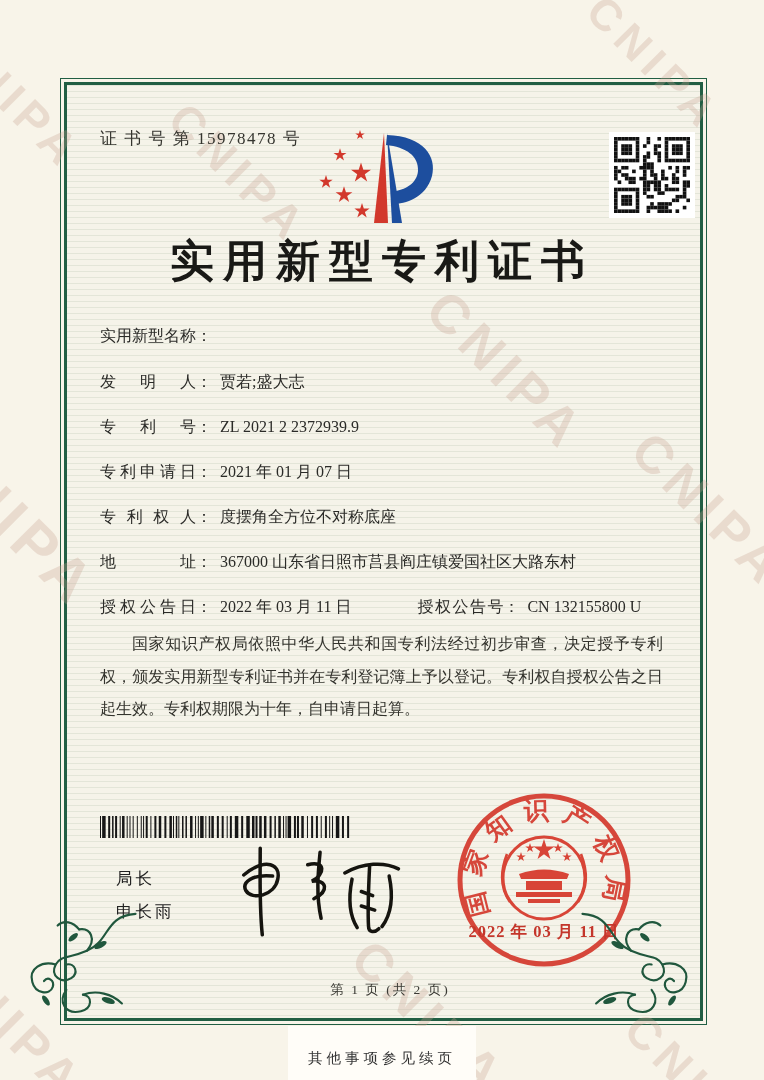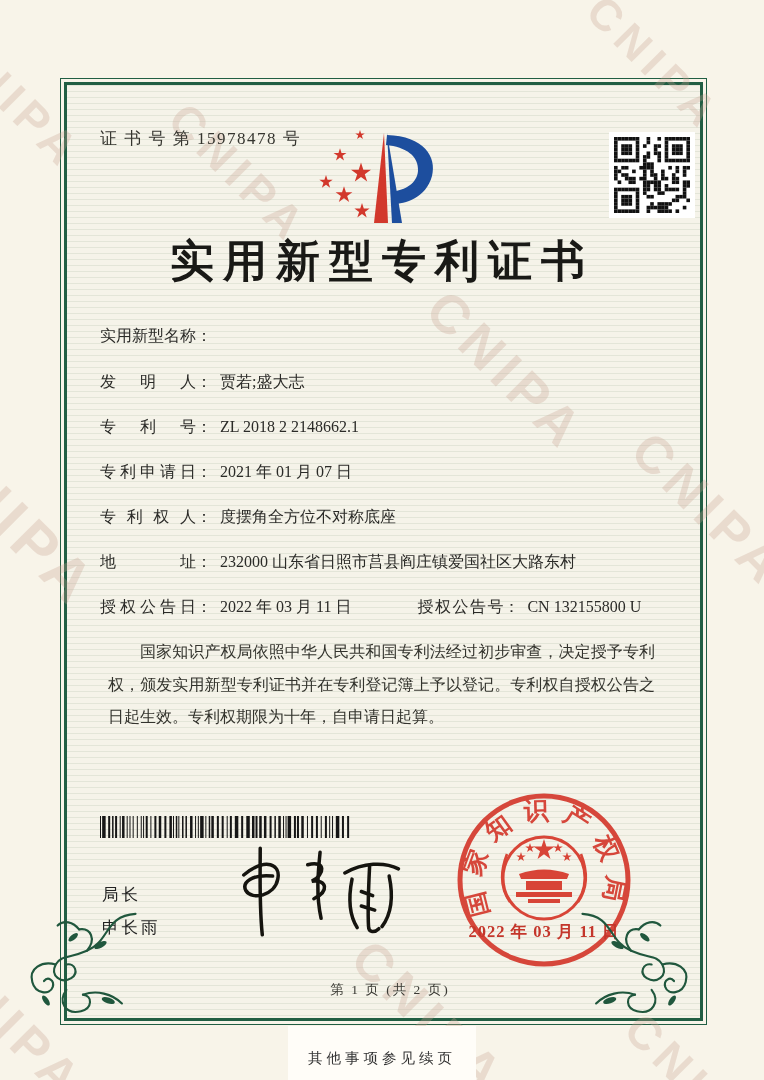--- a/index.html
+++ b/index.html
@@ -44,24 +44,24 @@
   }
   .row{position:absolute;left:100px;font-size:16px;white-space:nowrap;display:flex;align-items:baseline;}
   .jlabel{display:inline-flex;justify-content:space-between;width:96px;}
   .jlabel.w2{width:86px;}
   .colon{margin-right:8px;}
   .grant2{margin-left:66px;display:flex;align-items:baseline;}
   .paras{
     position:absolute;left:100px;top:628px;width:563px;
     font-size:16px;line-height:32.5px;text-align:justify;color:#33332d;
   }
-  .paras p{margin:8px;text-indent:2em;}
+  .paras p{margin:0;text-indent:2em;}
   .barcode{position:absolute;left:100px;top:816px;width:250px;height:22px;}
-  .officer{position:absolute;left:102px;top:862px;font-family:Liberation Sans, sans-serif;
-    font-size:16.5px;letter-spacing:3px;line-height:33px;color:#222;margin-top:16px;}
+  .officer{position:absolute;left:116px;top:862px;font-family:Liberation Sans, sans-serif;
+    font-size:16.5px;letter-spacing:3px;line-height:33px;color:#222;}
   .sig{position:absolute;left:222px;top:842px;width:192px;height:98px;}
   .seal{position:absolute;left:453px;top:790px;width:182px;height:182px;opacity:.93;}
   .pagenum{position:absolute;left:0;top:981px;width:100%;text-align:center;
     font-size:13.5px;letter-spacing:2px;color:#3a3a34;padding-left:8px;}
   .contnote{position:absolute;left:0;top:1026px;width:100%;text-align:center;}
   .contnote span{display:inline-block;background:#fffdf8;padding:23px 20px;
     font-size:14.5px;letter-spacing:4px;color:#333;}
 </style>
 </head>
 <body>
@@ -375,21 +375,21 @@
         <span class="colon">：</span>
       <span>贾若;盛大志</span>
     </div>
     <div class="row" style="top:417px;">
       <span class="jlabel">
           <span>专</span>
           <span>利</span>
           <span>号</span>
         </span>
         <span class="colon">：</span>
-      <span>ZL 2018 2 2148662.1</span>
+      <span>ZL 2021 2 2372939.9</span>
     </div>
     <div class="row" style="top:462px;">
       <span class="jlabel">
           <span>专</span>
           <span>利</span>
           <span>申</span>
           <span>请</span>
           <span>日</span>
         </span>
         <span class="colon">：</span>
@@ -404,21 +404,21 @@
         </span>
         <span class="colon">：</span>
       <span>度摆角全方位不对称底座</span>
     </div>
     <div class="row" style="top:552px;">
       <span class="jlabel">
           <span>地</span>
           <span>址</span>
         </span>
         <span class="colon">：</span>
-      <span>232000 山东省日照市莒县阎庄镇爱国社区大路东村</span>
+      <span>367000 山东省日照市莒县阎庄镇爱国社区大路东村</span>
     </div>
     <div class="row" style="top:597px;">
       <span class="jlabel">
           <span>授</span>
           <span>权</span>
           <span>公</span>
           <span>告</span>
           <span>日</span>
         </span>
         <span class="colon">：</span>

